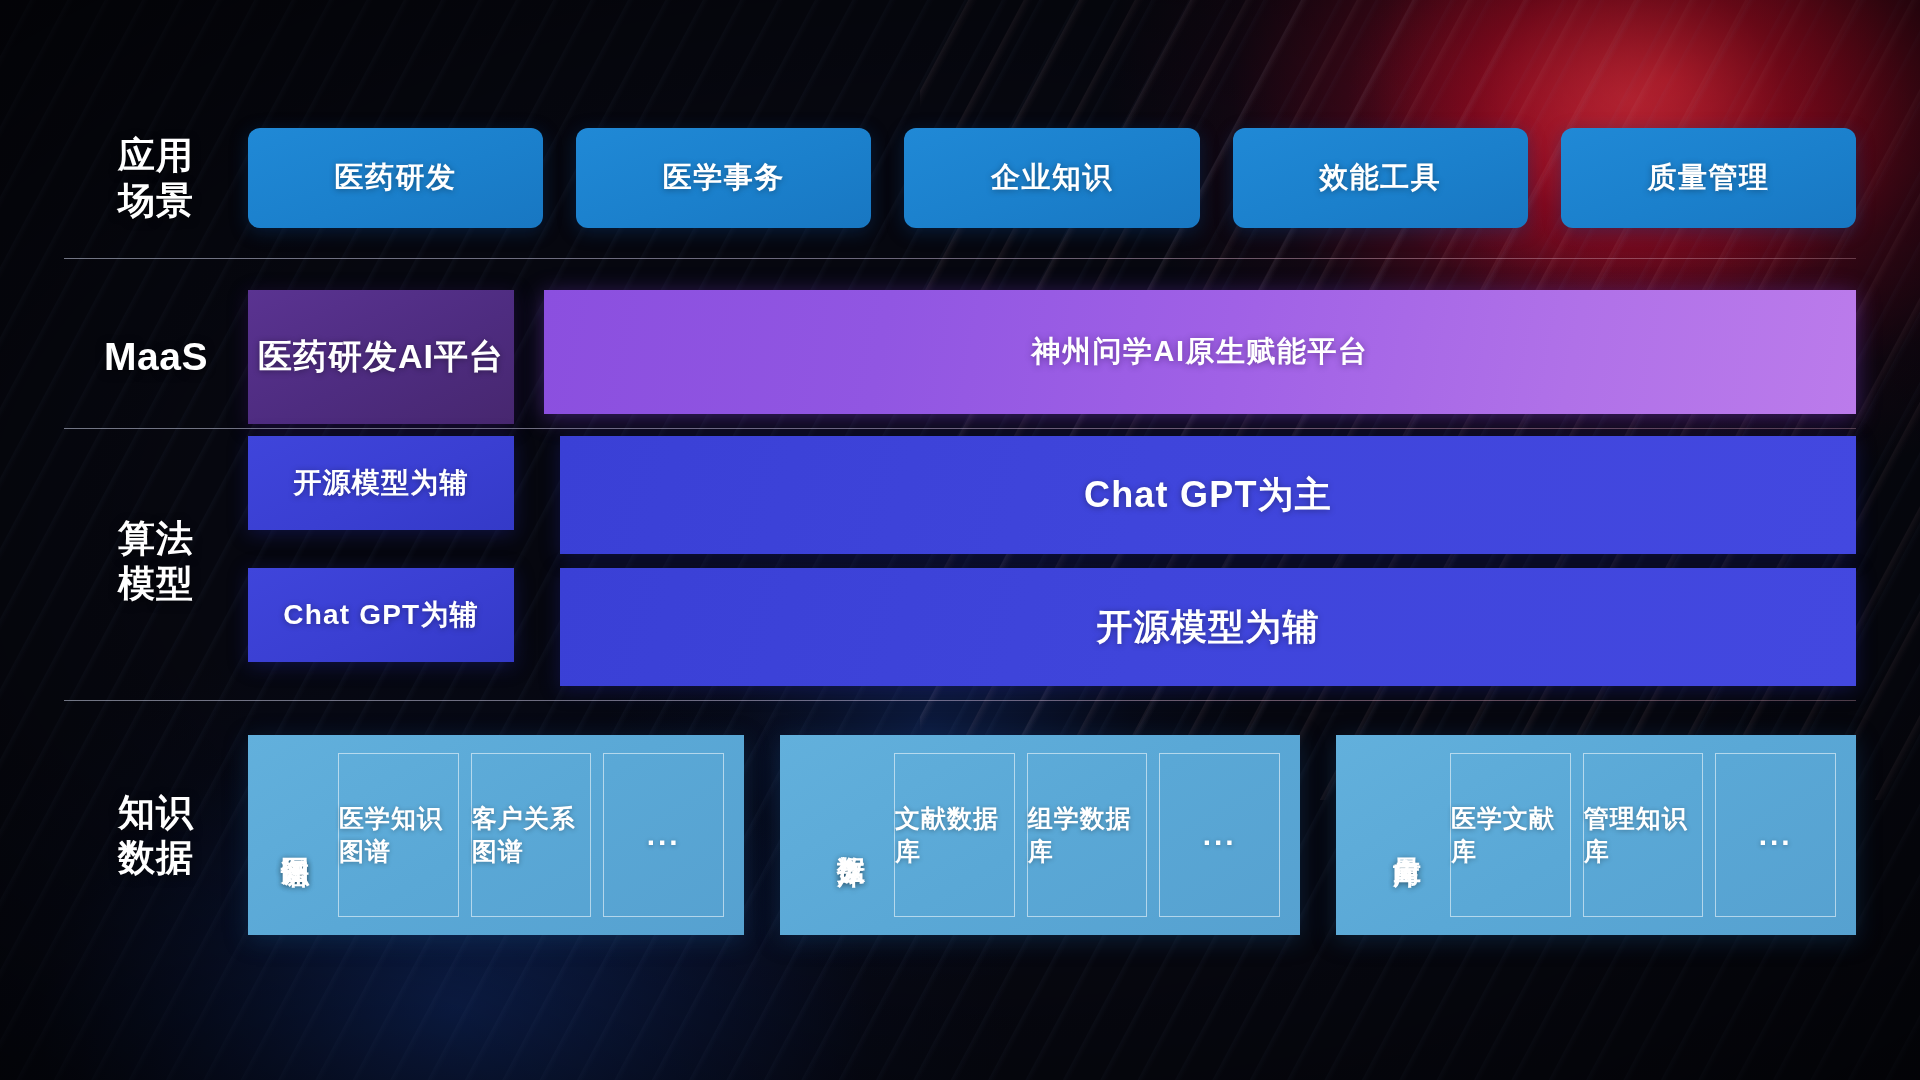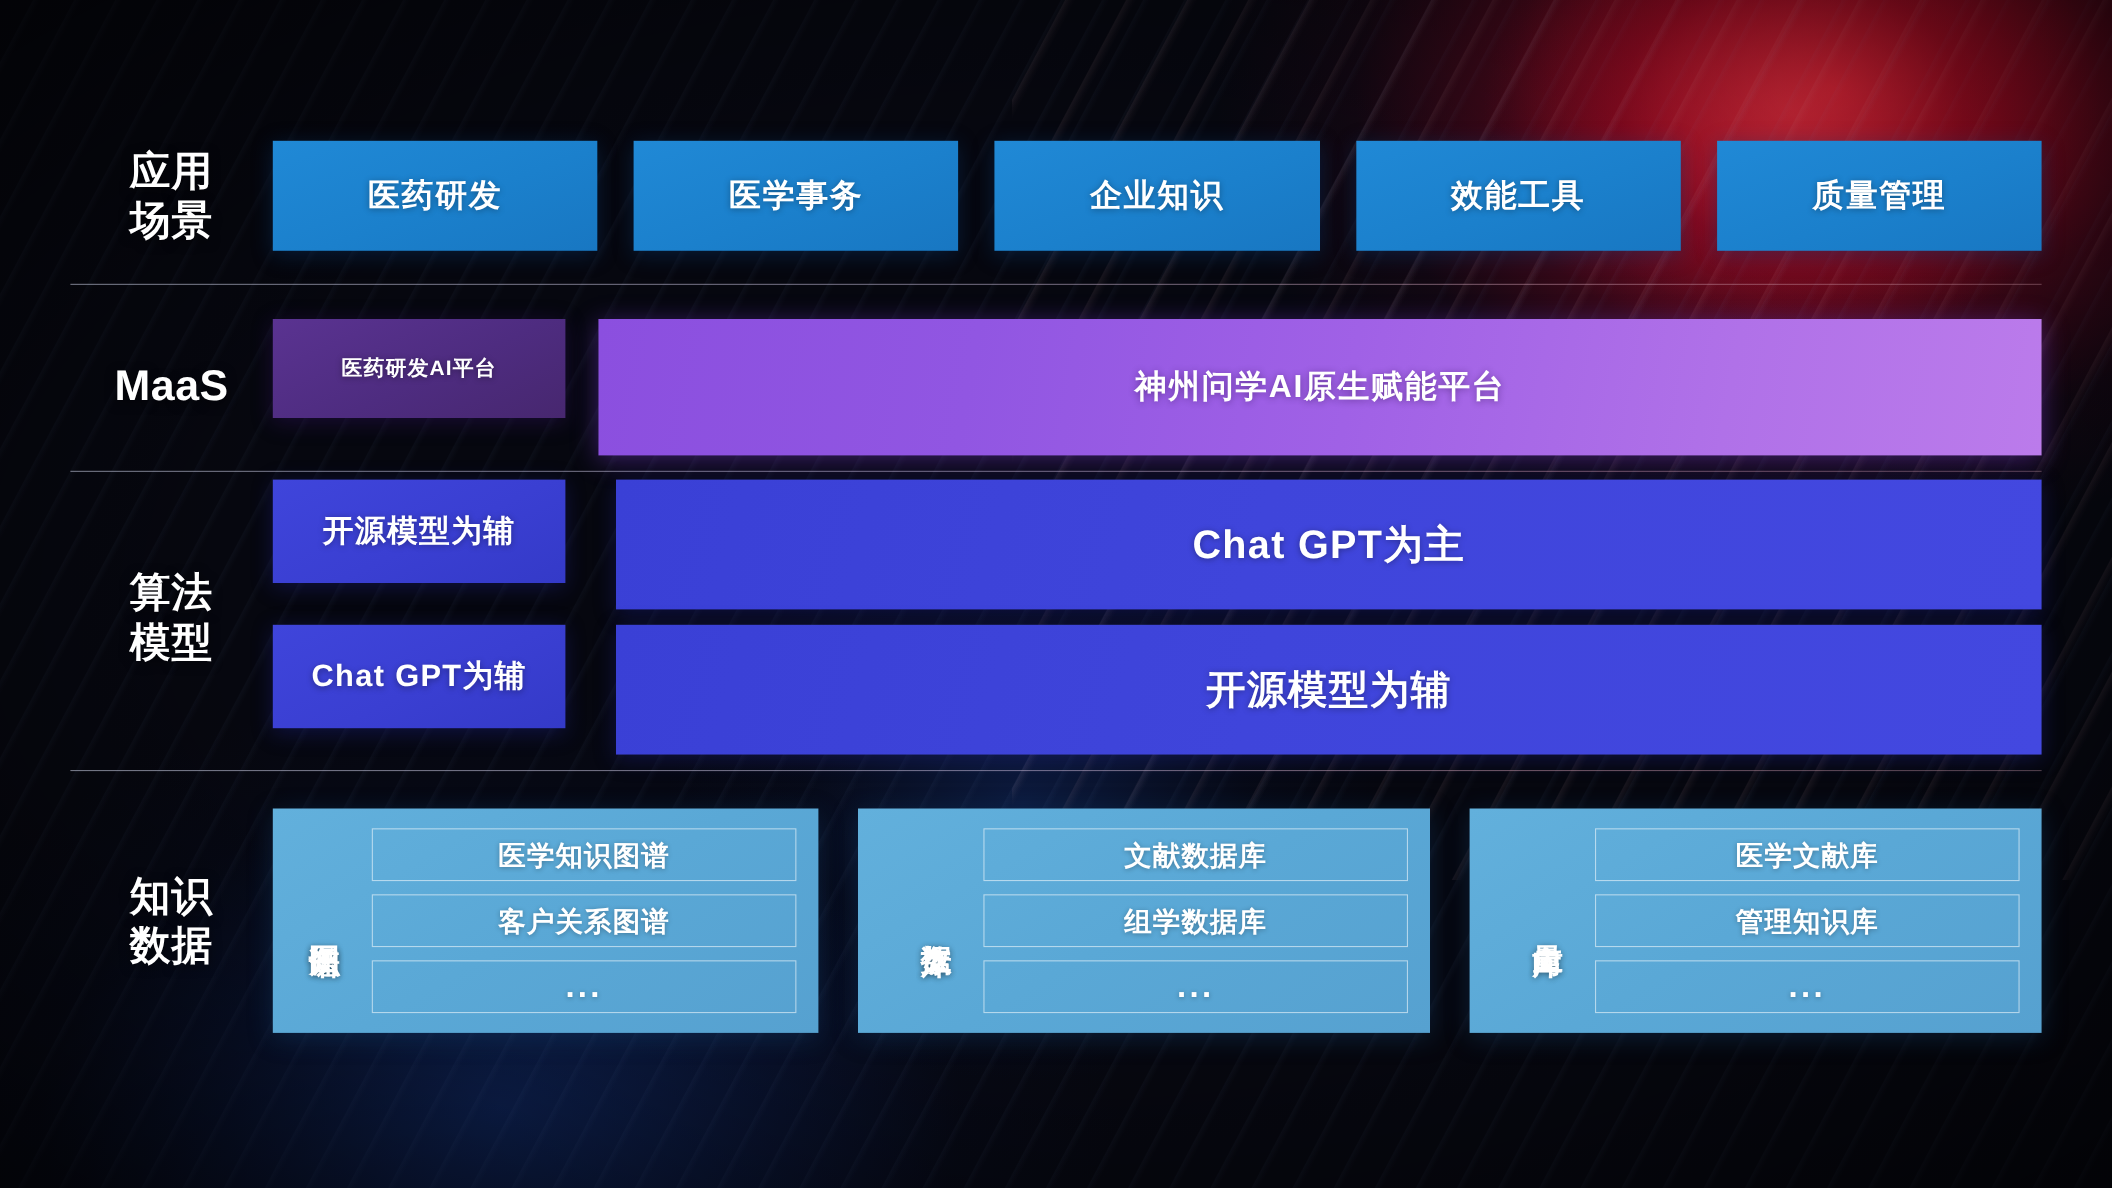--- a/index.html
+++ b/index.html
@@ -105,29 +105,30 @@
 
   
   .app-box {
     flex:1;
     height:100px;
     background:linear-gradient(160deg,#2089d6 0%,#1b80cc 55%,#1877c2 100%);
     display:flex; align-items:center; justify-content:center;
     color:#fff; font-size:29px; font-weight:700; letter-spacing:1.5px;
     text-shadow:0 1px 6px rgba(0,0,0,.35);
     box-shadow:0 4px 18px rgba(10,60,120,.40);
+    border-radius:12px;
   }
   .app-box + .app-box { margin-left:33px; }
 
   
   .maas-left {
-    width:266px; flex:0 0 266px; height:90px;
+    width:266px; flex:0 0 266px; height:134px;
     background:linear-gradient(155deg,#5a3391 0%,#4e2c80 55%,#47276f 100%);
     display:flex; align-items:center; justify-content:center;
-    color:#fff; font-size:19px; font-weight:700; letter-spacing:1px;
+    color:#fff; font-size:34px; font-weight:700; letter-spacing:1px;
     text-shadow:0 1px 6px rgba(0,0,0,.4);
     box-shadow:0 4px 18px rgba(50,20,100,.45);
   }
   .maas-right {
     flex:1; height:124px; margin-left:30px;
     background:linear-gradient(100deg,
         #8b4fdf 0%, #9156e2 26%, #a061e6 52%, #b071e8 78%, #bb7beb 100%);
     display:flex; align-items:center; justify-content:center;
     color:#fff; font-size:29px; font-weight:700; letter-spacing:1.5px;
     text-shadow:0 1px 7px rgba(40,10,70,.45);
@@ -167,21 +168,21 @@
   .kd-group + .kd-group { margin-left:36px;padding-left:40px; }
   .kd-vlabel {
     width:62px; flex:0 0 62px;
     color:#fff; font-size:28px; font-weight:700;
     line-height:1.18; letter-spacing:0;
     display:flex; align-items:center; justify-content:center;
     text-align:center;
     writing-mode:vertical-rl;
     text-shadow:0 1px 6px rgba(0,0,0,.3);
   }
-  .kd-items { flex:1; display:flex; flex-direction:column; gap:12px; margin-left:12px; }
+  .kd-items { flex:1; display:flex; flex-direction:row; gap:12px; margin-left:12px; }
   .kd-item {
     flex:1; min-height:48px;
     border:1px solid rgba(255,255,255,.55);
     display:flex; align-items:center; justify-content:center;
     color:#fff; font-size:25px; font-weight:700; letter-spacing:1px;
     text-shadow:0 1px 5px rgba(0,0,0,.3);
   }
   .kd-item.ellipsis { font-size:30px; letter-spacing:3px; }
 </style>
 </head>

